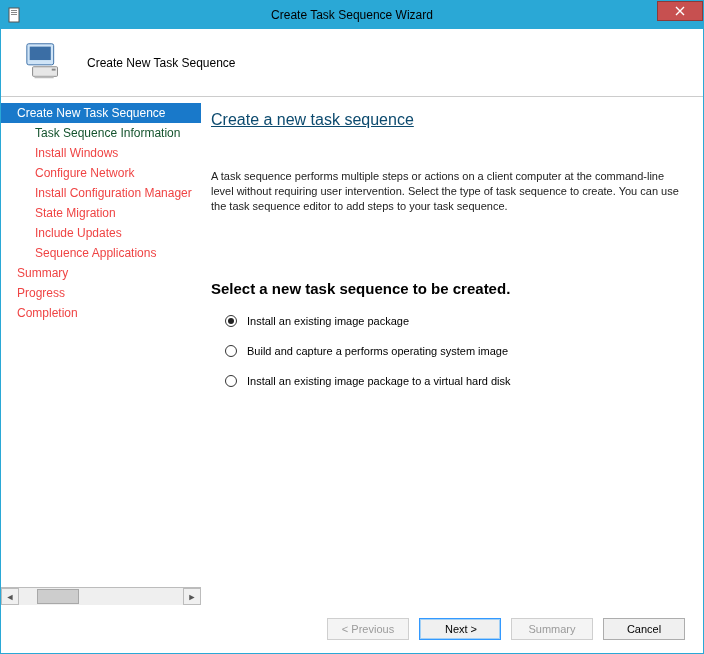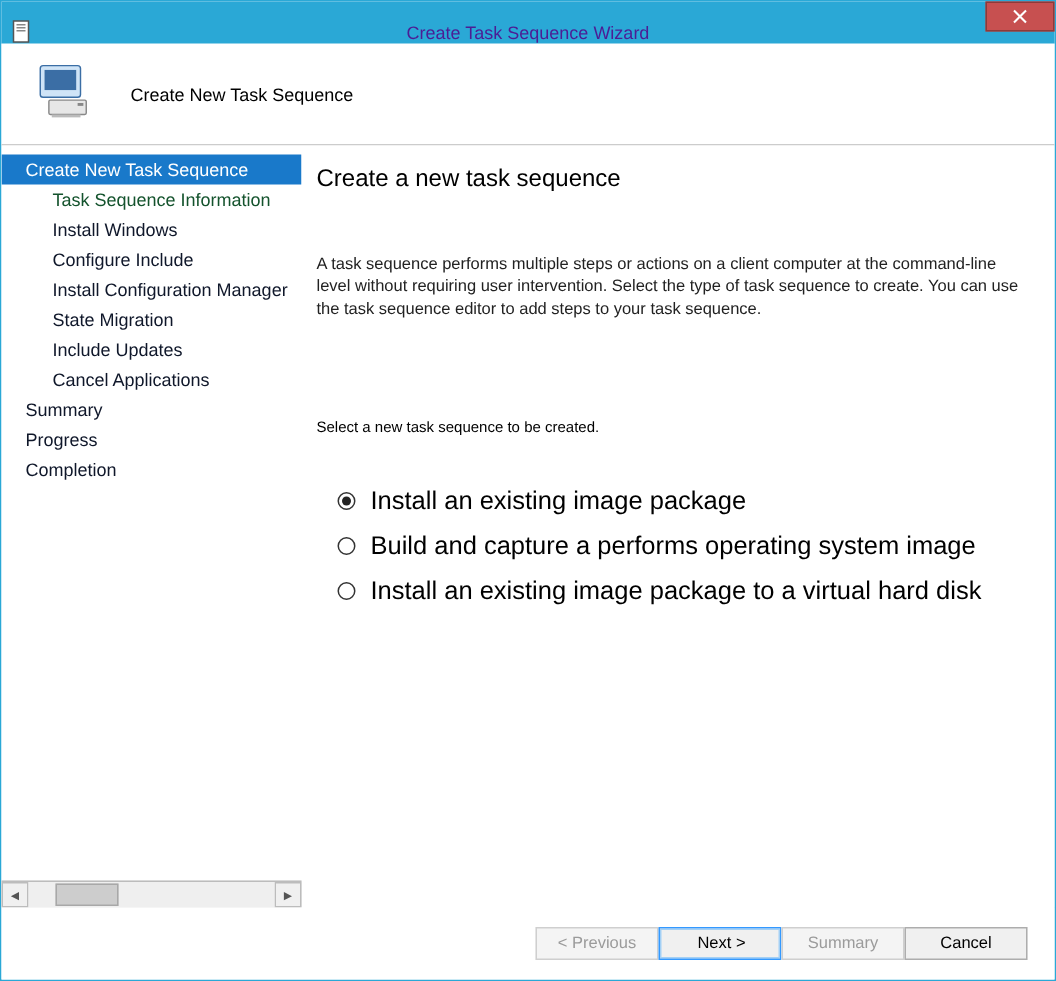--- a/index.html
+++ b/index.html
@@ -17,23 +17,23 @@
     height: 654px;
     border: 1px solid #2aa8d6;
     display: flex;
     flex-direction: column;
     background: #fff;
   }
   .titlebar {
     height: 28px;
     background: #2aa8d6;
     display: flex;
-    align-items: flex-end;
+    align-items: center;
     position: relative;
-    color: #4c1d95;
+    color: #000000;
   }
   .titlebar-icon {
     width: 16px; height: 16px;
     margin: 0 6px;
     display: inline-flex; align-items: center; justify-content: center;
   }
   .titlebar-title {
     position: absolute;
     left: 0; right: 0;
     text-align: center;
@@ -76,21 +76,21 @@
   .nav {
     flex: 1;
     overflow: hidden;
     padding-top: 6px;
   }
   .nav-item {
     height: 20px;
     line-height: 20px;
     white-space: nowrap;
     overflow: hidden;
-    color: #0f172a;
+    color: #ef4444;
     cursor: default;
   }
   .nav-item.level-0 { padding-left: 16px; }
   .nav-item.level-1 { padding-left: 34px; }
   .nav-item.selected {
     background: #1979ca;
     color: #fff;
   }
   .nav-item.current { color: #14532d; }
   .sidebar-scroll {
@@ -122,58 +122,61 @@
     flex: 1;
     padding: 14px 22px 0 10px;
     display: flex;
     flex-direction: column;
     min-width: 0;
   }
   .main h1 {
     margin: 0 0 40px 0;
     font-weight: 400;
     font-size: 16px;
-    color: #000000;
+    color: #0c4a6e;
+    text-decoration: underline;
   }
   .desc {
     font-size: 11px;
     color: #222;
     line-height: 1.35;
     margin-bottom: 66px;
   }
   .select-label {
-    font-size: 10px;
-    margin-bottom: 28px;
+    font-size: 15px;
+    margin-bottom: 0;
+    font-weight: bold;
   }
   .radio-group { padding-left: 14px; }
   .radio-row {
     display: flex;
-    align-items: center;
+    align-items: flex-end;
     gap: 10px;
     height: 30px;
-    font-size: 17px;
+    font-size: 11px;
   }
   .radio {
     width: 12px; height: 12px;
     border: 1px solid #333;
     border-radius: 50%;
     display: inline-flex; align-items: center; justify-content: center;
     background: #fff;
   }
   .radio.checked::after {
     content: "";
     width: 6px; height: 6px;
     background: #222;
     border-radius: 50%;
   }
   .footer {
     height: 48px;
     display: flex;
     align-items: center;
     justify-content: flex-end;
+    gap: 10px;
     padding: 0 18px;
     border-top: 0;
     background: #fff;
   }
   .btn {
     min-width: 82px;
     height: 22px;
     border: 1px solid #adadad;
     background: #f0f0f0;
     font-size: 11px;
@@ -228,25 +231,25 @@
     <div class="header-text">Create New Task Sequence</div>
   </div>
 
   <div class="body">
 
     <div class="sidebar">
       <div class="nav" id="nav">
           <div class="nav-item level-0 selected">Create New Task Sequence</div>
           <div class="nav-item level-1 current">Task Sequence Information</div>
           <div class="nav-item level-1">Install Windows</div>
-          <div class="nav-item level-1">Configure Include</div>
+          <div class="nav-item level-1">Configure Network</div>
           <div class="nav-item level-1">Install Configuration Manager</div>
           <div class="nav-item level-1">State Migration</div>
           <div class="nav-item level-1">Include Updates</div>
-          <div class="nav-item level-1">Cancel Applications</div>
+          <div class="nav-item level-1">Sequence Applications</div>
           <div class="nav-item level-0">Summary</div>
           <div class="nav-item level-0">Progress</div>
           <div class="nav-item level-0">Completion</div>
         </div>
       <div class="sidebar-scroll">
         <div class="sb-btn">◄</div>
         <div class="sb-track">
           <div class="sb-thumb"></div>
         </div>
         <div class="sb-btn">►</div>

